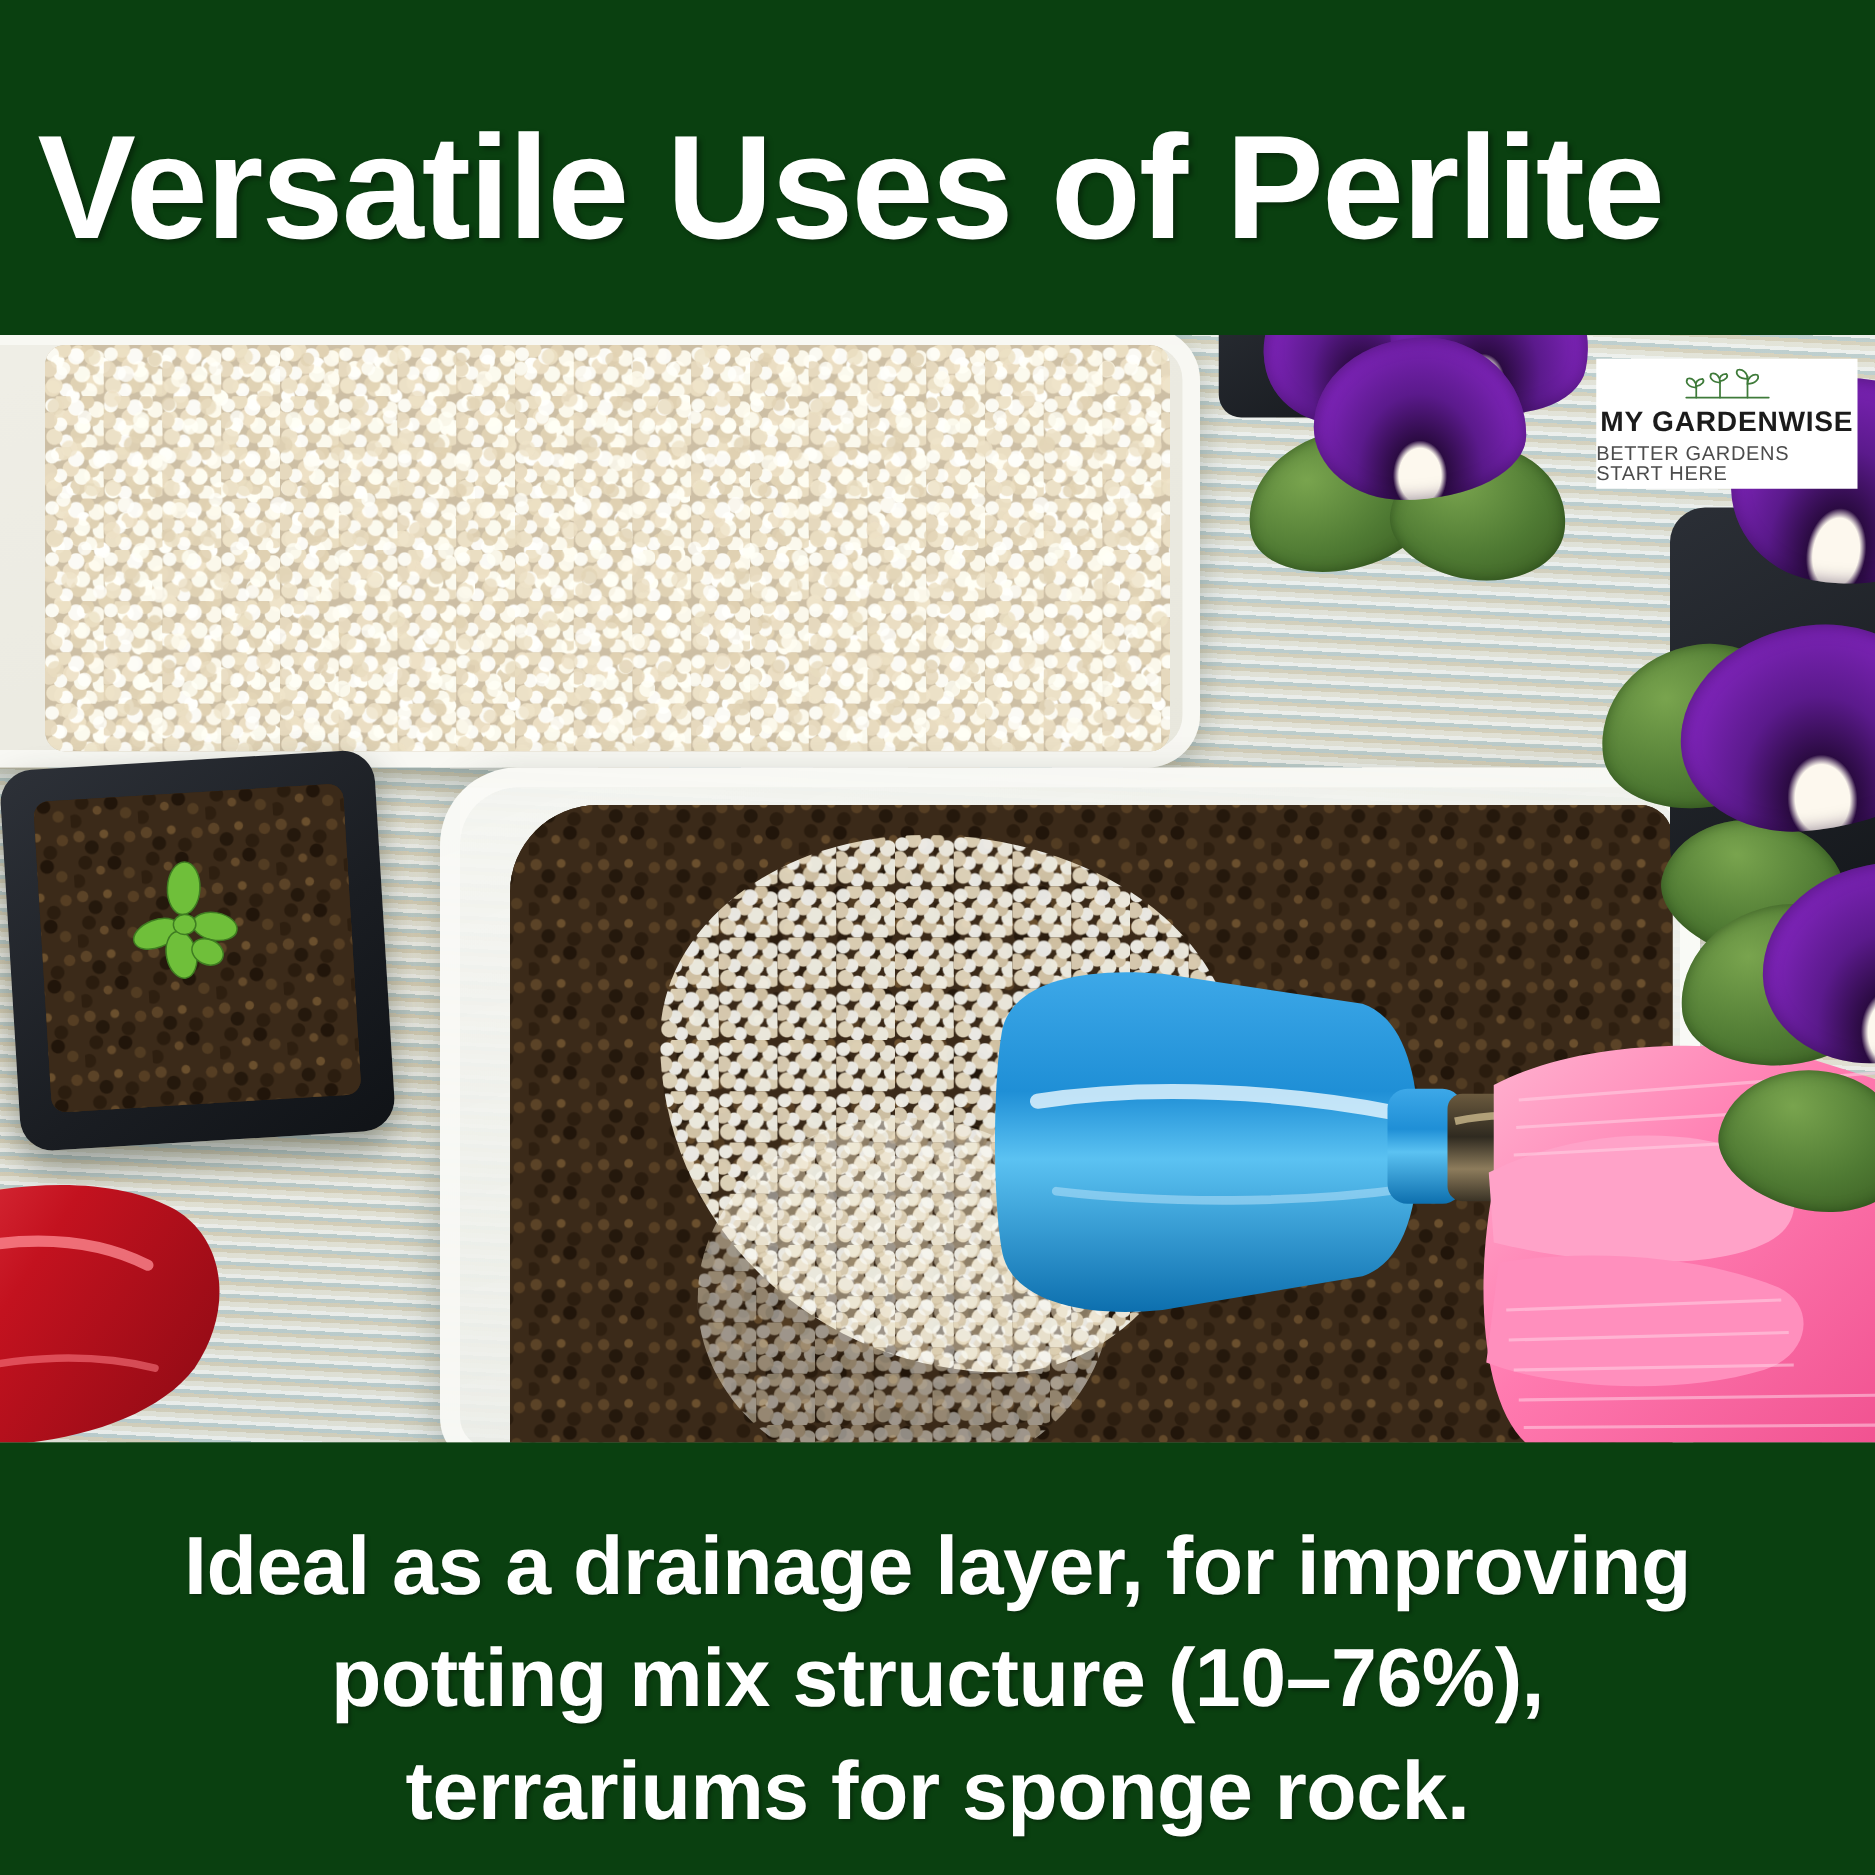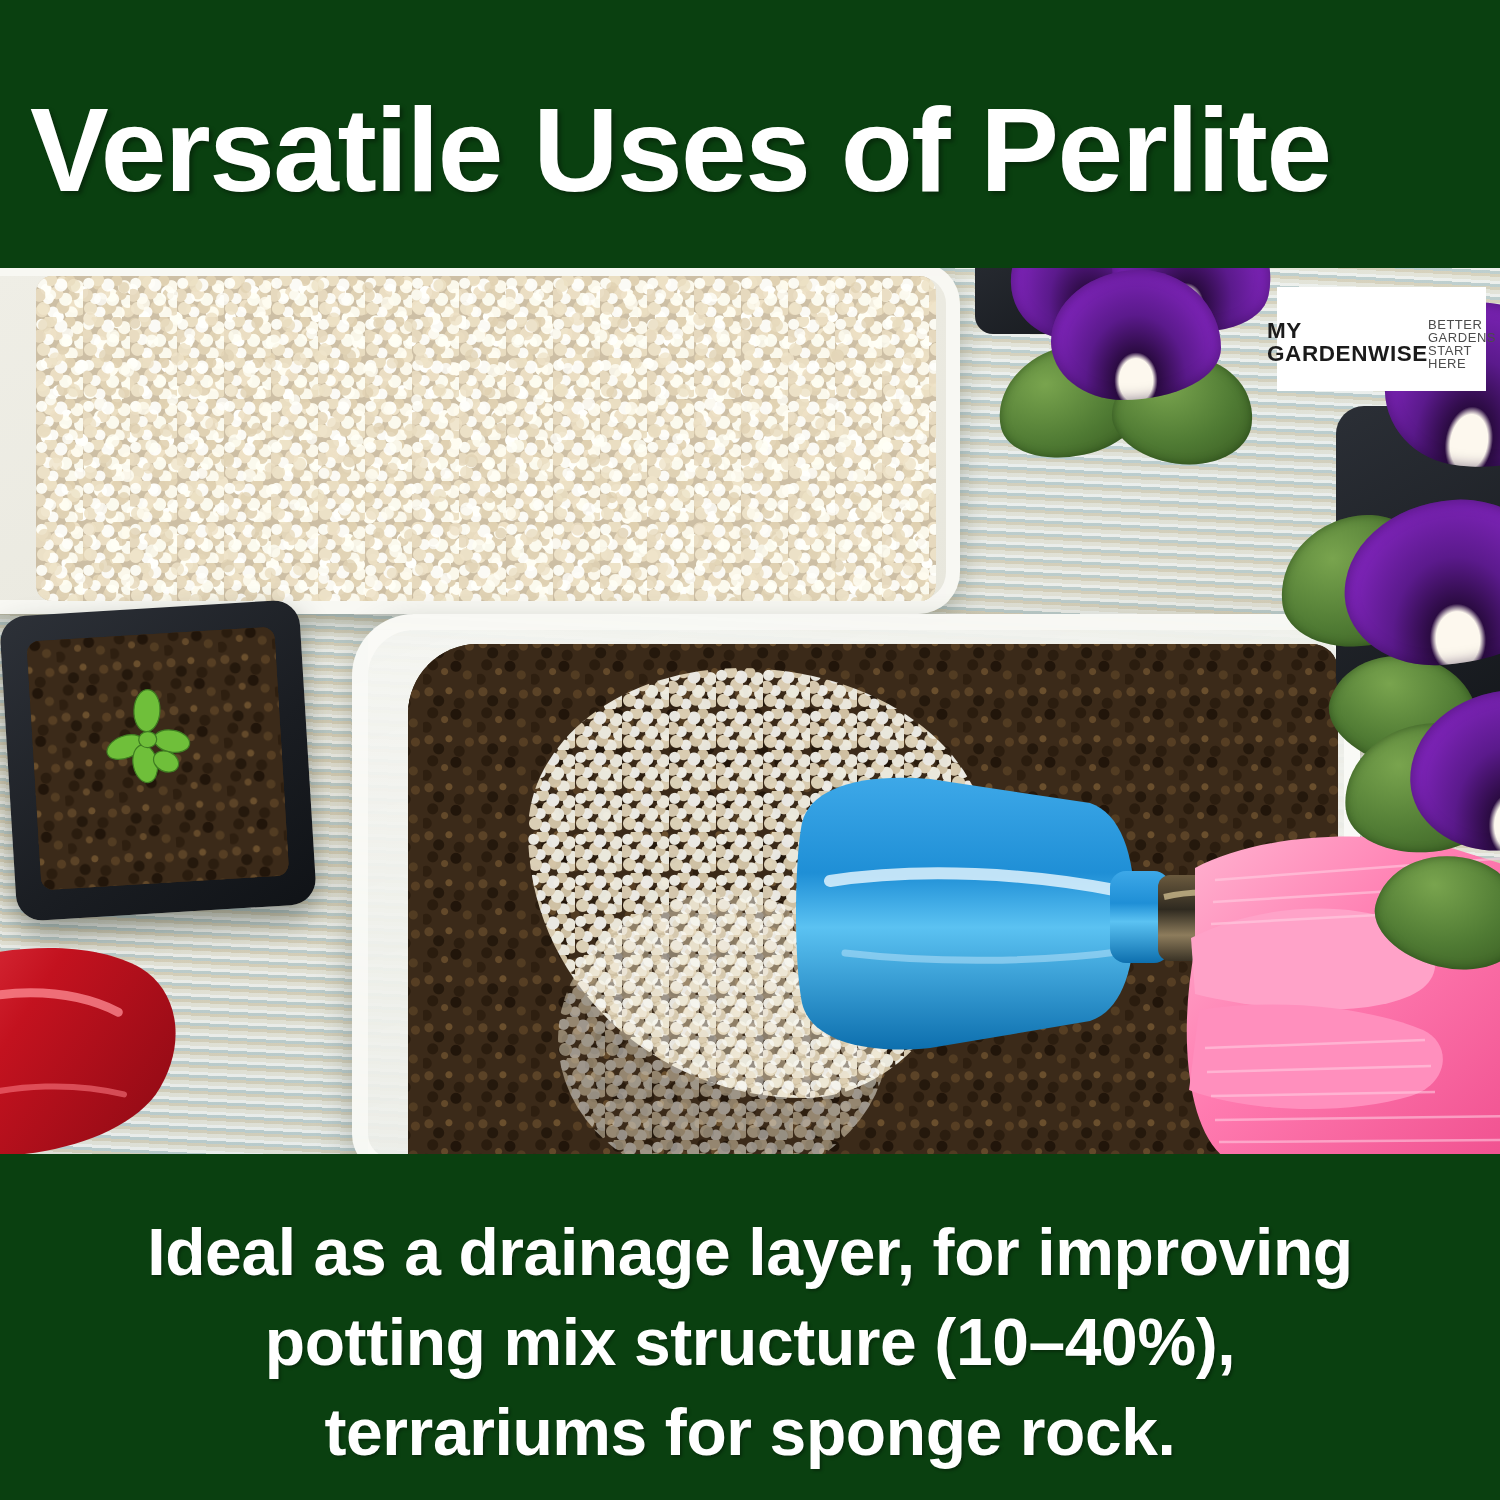--- a/index.html
+++ b/index.html
@@ -184,31 +184,31 @@
     position: absolute;
     background: linear-gradient(150deg,#2b2f36, #14171b);
     border-radius: 18px;
   }
 
   
   #logo-badge {
     position: absolute; left: 1277px; top: 255px;
     width: 209px; height: 104px;
     background: #ffffff;
-    display: flex; flex-direction: row;
+    display: flex; flex-direction: column;
     align-items: center; justify-content: center;
     padding-top: 4px;
   }
   #logo-sprout-icon { width: 78px; height: 30px; display: block; }
   #logo-name {
     font-size: 22.5px; font-weight: 700; color: #1b1b1b;
     letter-spacing: .6px; margin-top: 3px; line-height: 1;
   }
   #logo-tagline {
-    font-size: 13px; color: #4c4c4c; letter-spacing: .55px;
+    font-size: 16px; color: #4c4c4c; letter-spacing: .55px;
     margin-top: 6px; line-height: 1;
   }
 
   
   #footer-band {
     position: absolute; left: 0; top: 1122px;
     width: 1500px; height: 378px;
     background: #0a4010;
     display: flex; flex-direction: column;
     align-items: center; justify-content: center;
@@ -366,17 +366,17 @@
         </g>
       </svg>
       <div id="logo-name">MY GARDENWISE</div>
       <div id="logo-tagline">BETTER GARDENS START HERE</div>
     </div>
 
   </div>
 
   <div id="footer-band">
     <div class="caption-line">Ideal as a drainage layer, for improving</div>
-    <div class="caption-line">potting mix structure (10–40%),</div>
+    <div class="caption-line">potting mix structure (10–76%),</div>
     <div class="caption-line">terrariums for sponge rock.</div>
   </div>
 
 </div>
 
 </body></html>

